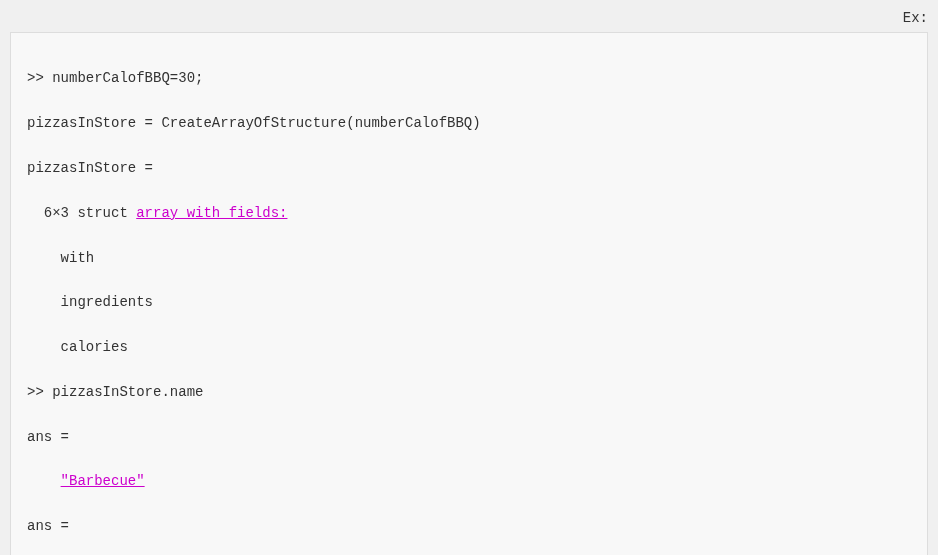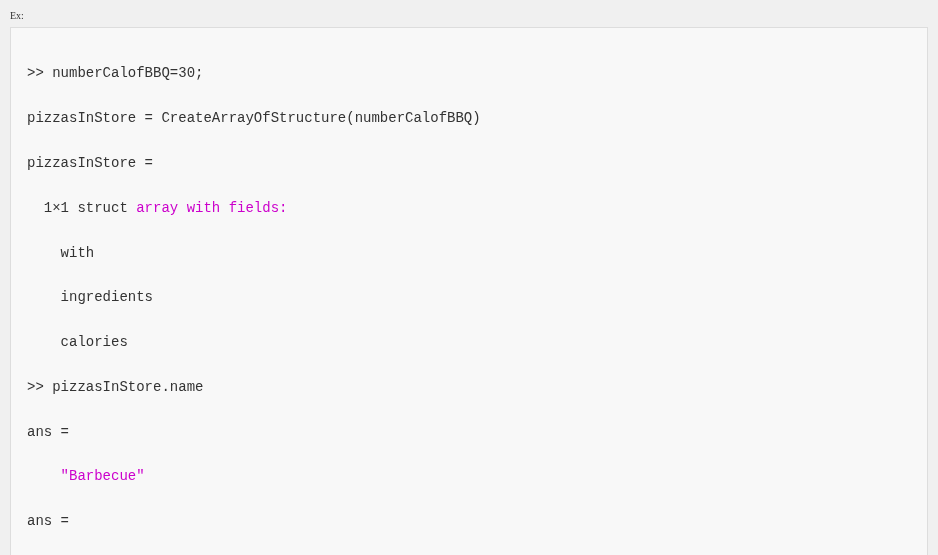--- a/index.html
+++ b/index.html
@@ -12,53 +12,55 @@
       background-color: #f0f0f0;
       font-family: 'Courier New', Courier, monospace;
       font-size: 14px;
       padding: 10px;
       width: 938px;
       min-height: 555px;
     }
 
     .ex-label {
       color: #333;
-      font-family: Liberation Serif, serif;
-      font-size: 10px;
+      font-family: Liberation Mono, monospace;
+      font-size: 14px;
       margin-bottom: 6px;
+      text-align: right;
     }
 
     .code-block {
       background-color: #f8f8f8;
       border: 1px solid #ddd;
       padding: 12px 16px;
       line-height: 1.6;
       white-space: pre;
       color: #333;
     }
 
     .magenta {
       color: #cc00cc;
+      text-decoration: underline;
     }
   </style>
 </head>
 <body>
 
 <div class="ex-label">
   <span>Ex:</span>
 </div>
 
 <div class="code-block">
 <span>&gt;&gt; numberCalofBBQ=30;</span>
 <span>
 </span><span>pizzasInStore = CreateArrayOfStructure(numberCalofBBQ)</span>
 <span>
 </span><span>pizzasInStore =</span>
 <span>
-</span><span>  1×1 struct </span><span class="magenta">array with fields:</span>
+</span><span>  6×3 struct </span><span class="magenta">array with fields:</span>
 <span>
 </span><span>    with</span>
 <span>
 </span><span>    ingredients</span>
 <span>
 </span><span>    calories</span>
 <span>
 </span><span>&gt;&gt; pizzasInStore.name</span>
 <span>
 </span><span>ans =</span>

